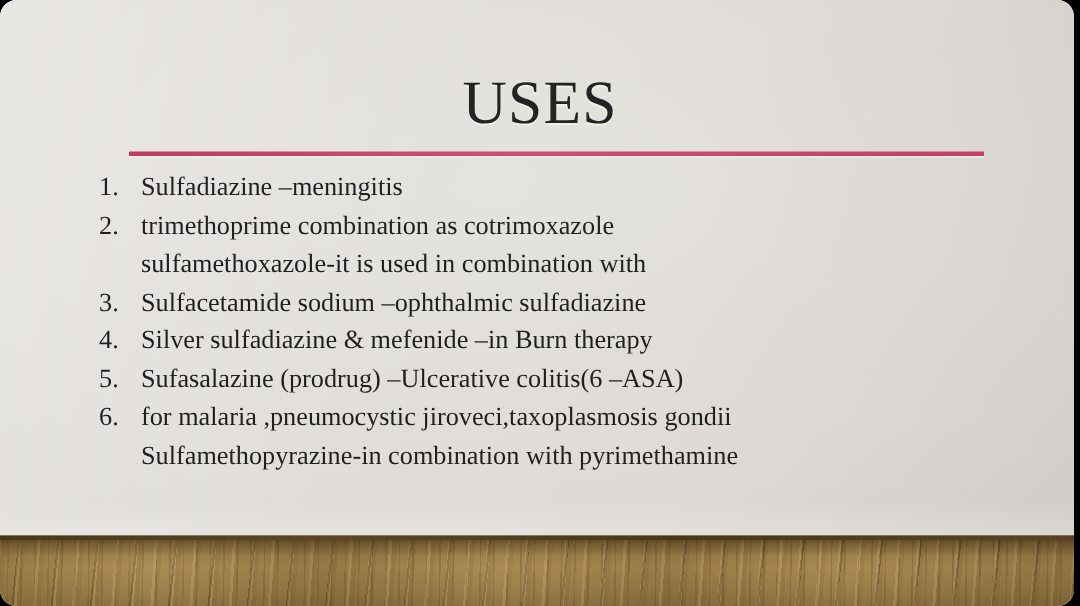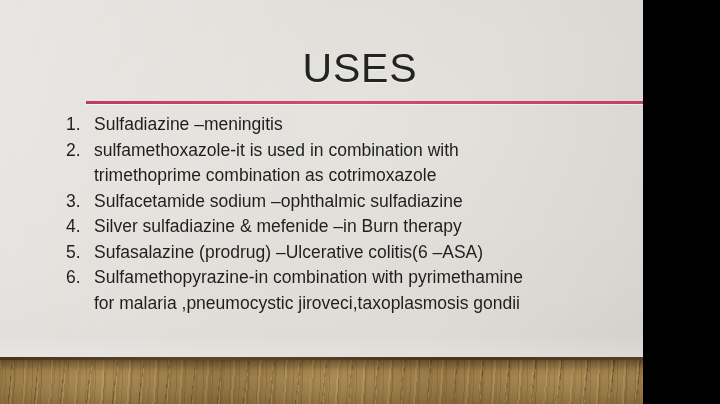--- a/index.html
+++ b/index.html
@@ -2,25 +2,26 @@
 <html><head>
 <meta charset="utf-8">
 <style>
   html, body {
     margin: 0;
     padding: 0;
     background: #000;
   }
   #slide-root {
     position: relative;
-    width: 643px;
+    width: 716px;
     height: 404px;
     overflow: hidden;
-    font-family: Liberation Sans, sans-serif;
+    font-family: Liberation Serif, serif;
     background: #deded9;
+    border-radius: 11px;
   }
 
   
   .wall {
     position: absolute;
     left: 0; top: 0;
     width: 720px;
     height: 358px;
     background:
       radial-gradient(ellipse 760px 420px at 46% 34%, #e4e2dd 0%, #dedbd6 52%, #d5d2cd 82%, #cdcac5 100%);
@@ -171,22 +172,22 @@
     <div class="li">
       <span class="li-num">1.</span>
       <span class="li-text">
         <span class="ln">Sulfadiazine –meningitis</span>
       </span>
     </div>
 
     <div class="li">
       <span class="li-num">2.</span>
       <span class="li-text">
+        <span class="ln">trimethoprime combination as cotrimoxazole</span>
         <span class="ln">sulfamethoxazole-it is used in combination with</span>
-        <span class="ln">trimethoprime combination as cotrimoxazole</span>
       </span>
     </div>
 
     <div class="li">
       <span class="li-num">3.</span>
       <span class="li-text">
         <span class="ln">Sulfacetamide sodium –ophthalmic sulfadiazine</span>
       </span>
     </div>
 
@@ -200,22 +201,22 @@
     <div class="li">
       <span class="li-num">5.</span>
       <span class="li-text">
         <span class="ln">Sufasalazine (prodrug) –Ulcerative colitis(6 –ASA)</span>
       </span>
     </div>
 
     <div class="li">
       <span class="li-num">6.</span>
       <span class="li-text">
+        <span class="ln">for malaria ,pneumocystic jiroveci,taxoplasmosis gondii</span>
         <span class="ln">Sulfamethopyrazine-in combination with pyrimethamine</span>
-        <span class="ln">for malaria ,pneumocystic jiroveci,taxoplasmosis gondii</span>
       </span>
     </div>
 
   </div>
 
   <div class="floor">
     <div class="planks"></div>
     <div class="grain"></div>
     <div class="floor-tone"></div>
     <div class="floor-shadow"></div>

